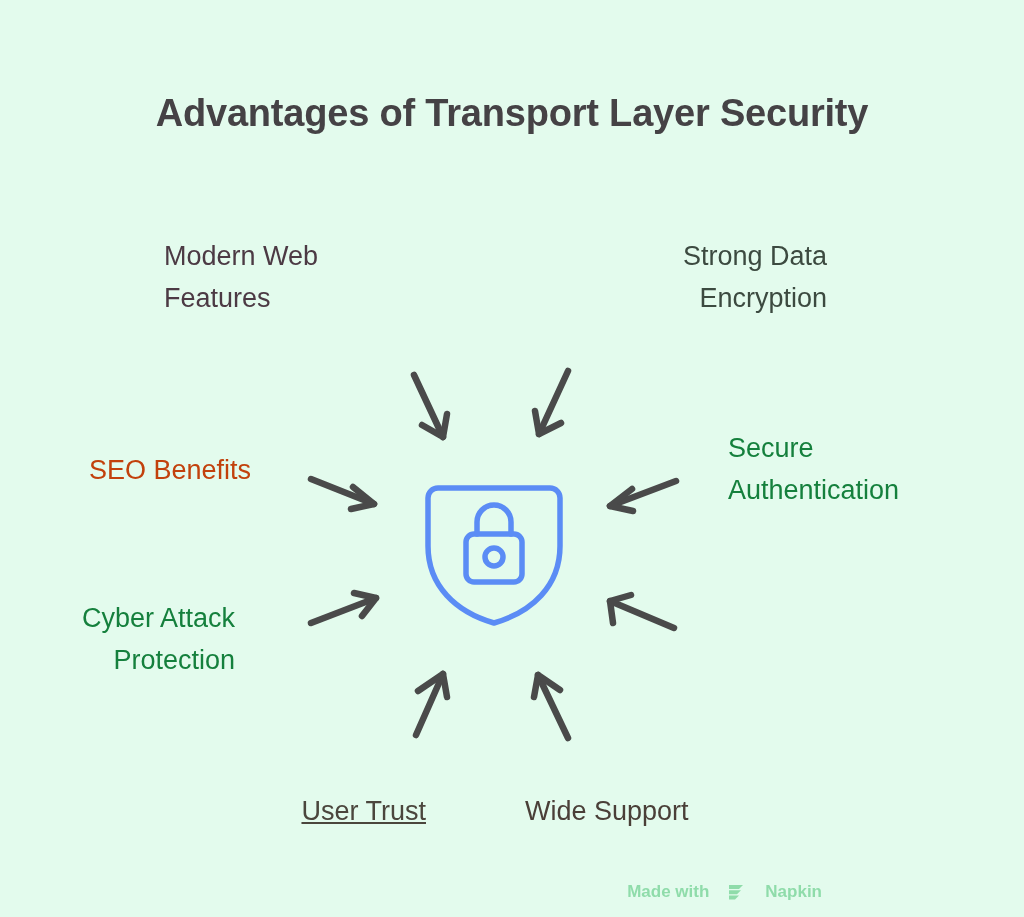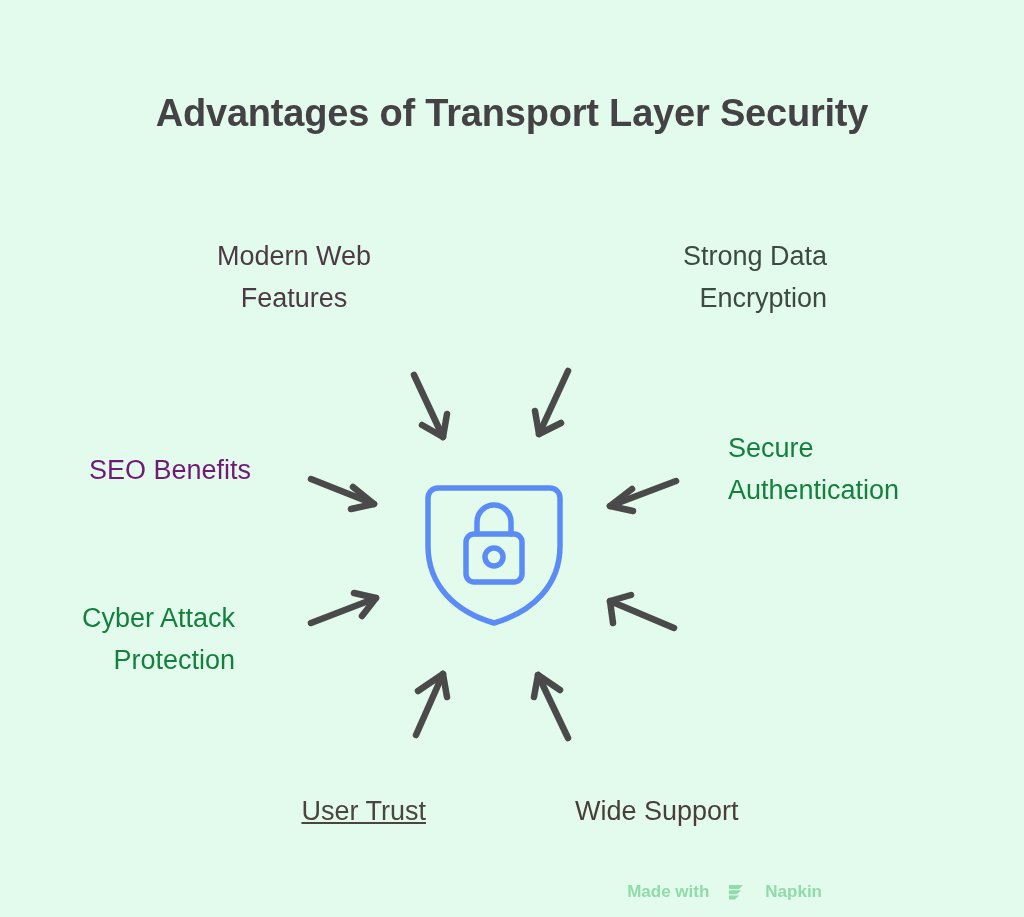--- a/index.html
+++ b/index.html
@@ -30,28 +30,28 @@
     color: #454245;
     letter-spacing: -0.2px;
     line-height: 1.15;
   }
   .node-label {
     position: absolute;
     font-size: 27px;
     line-height: 1.55;
     white-space: pre-line;
   }
-  .lbl-modern   { left: 164px; top: 236px; width: 260px; text-align: center; color: #4c3a44; }
+  .lbl-modern   { left: 164px; top: 236px; width: 260px; text-align: left; color: #4c3a44; }
   .lbl-strong   { left: 557px; top: 236px; width: 270px; text-align: right;  color: #3c4a40; }
-  .lbl-seo      { left: 10px;  top: 450px; width: 241px; text-align: right; color: #701a75; }
+  .lbl-seo      { left: 10px;  top: 450px; width: 241px; text-align: right; color: #c2410c; }
   .lbl-secure   { left: 728px; top: 428px; width: 280px; text-align: left;  color: #15803d; }
   .lbl-cyber    { left: 4px;  top: 598px; width: 231px; text-align: right; color: #15803d; }
   .lbl-data     { left: 728px; top: 620px; width: 260px; text-align: left;  color: #374348; }
   .lbl-user     { left: 200px; top: 791px; width: 226px; text-align: right; color: #4b463d; text-decoration: underline; }
-  .lbl-wide     { left: 575px; top: 791px; width: 280px; text-align: left;  color: #4a3f38; }
+  .lbl-wide     { left: 525px; top: 791px; width: 280px; text-align: left;  color: #4a3f38; }
 
   #shield-wrap {
     position: absolute;
     left: 420px;
     top: 478px;
     width: 148px;
     height: 150px;
   }
   #arrows {
     position: absolute;

